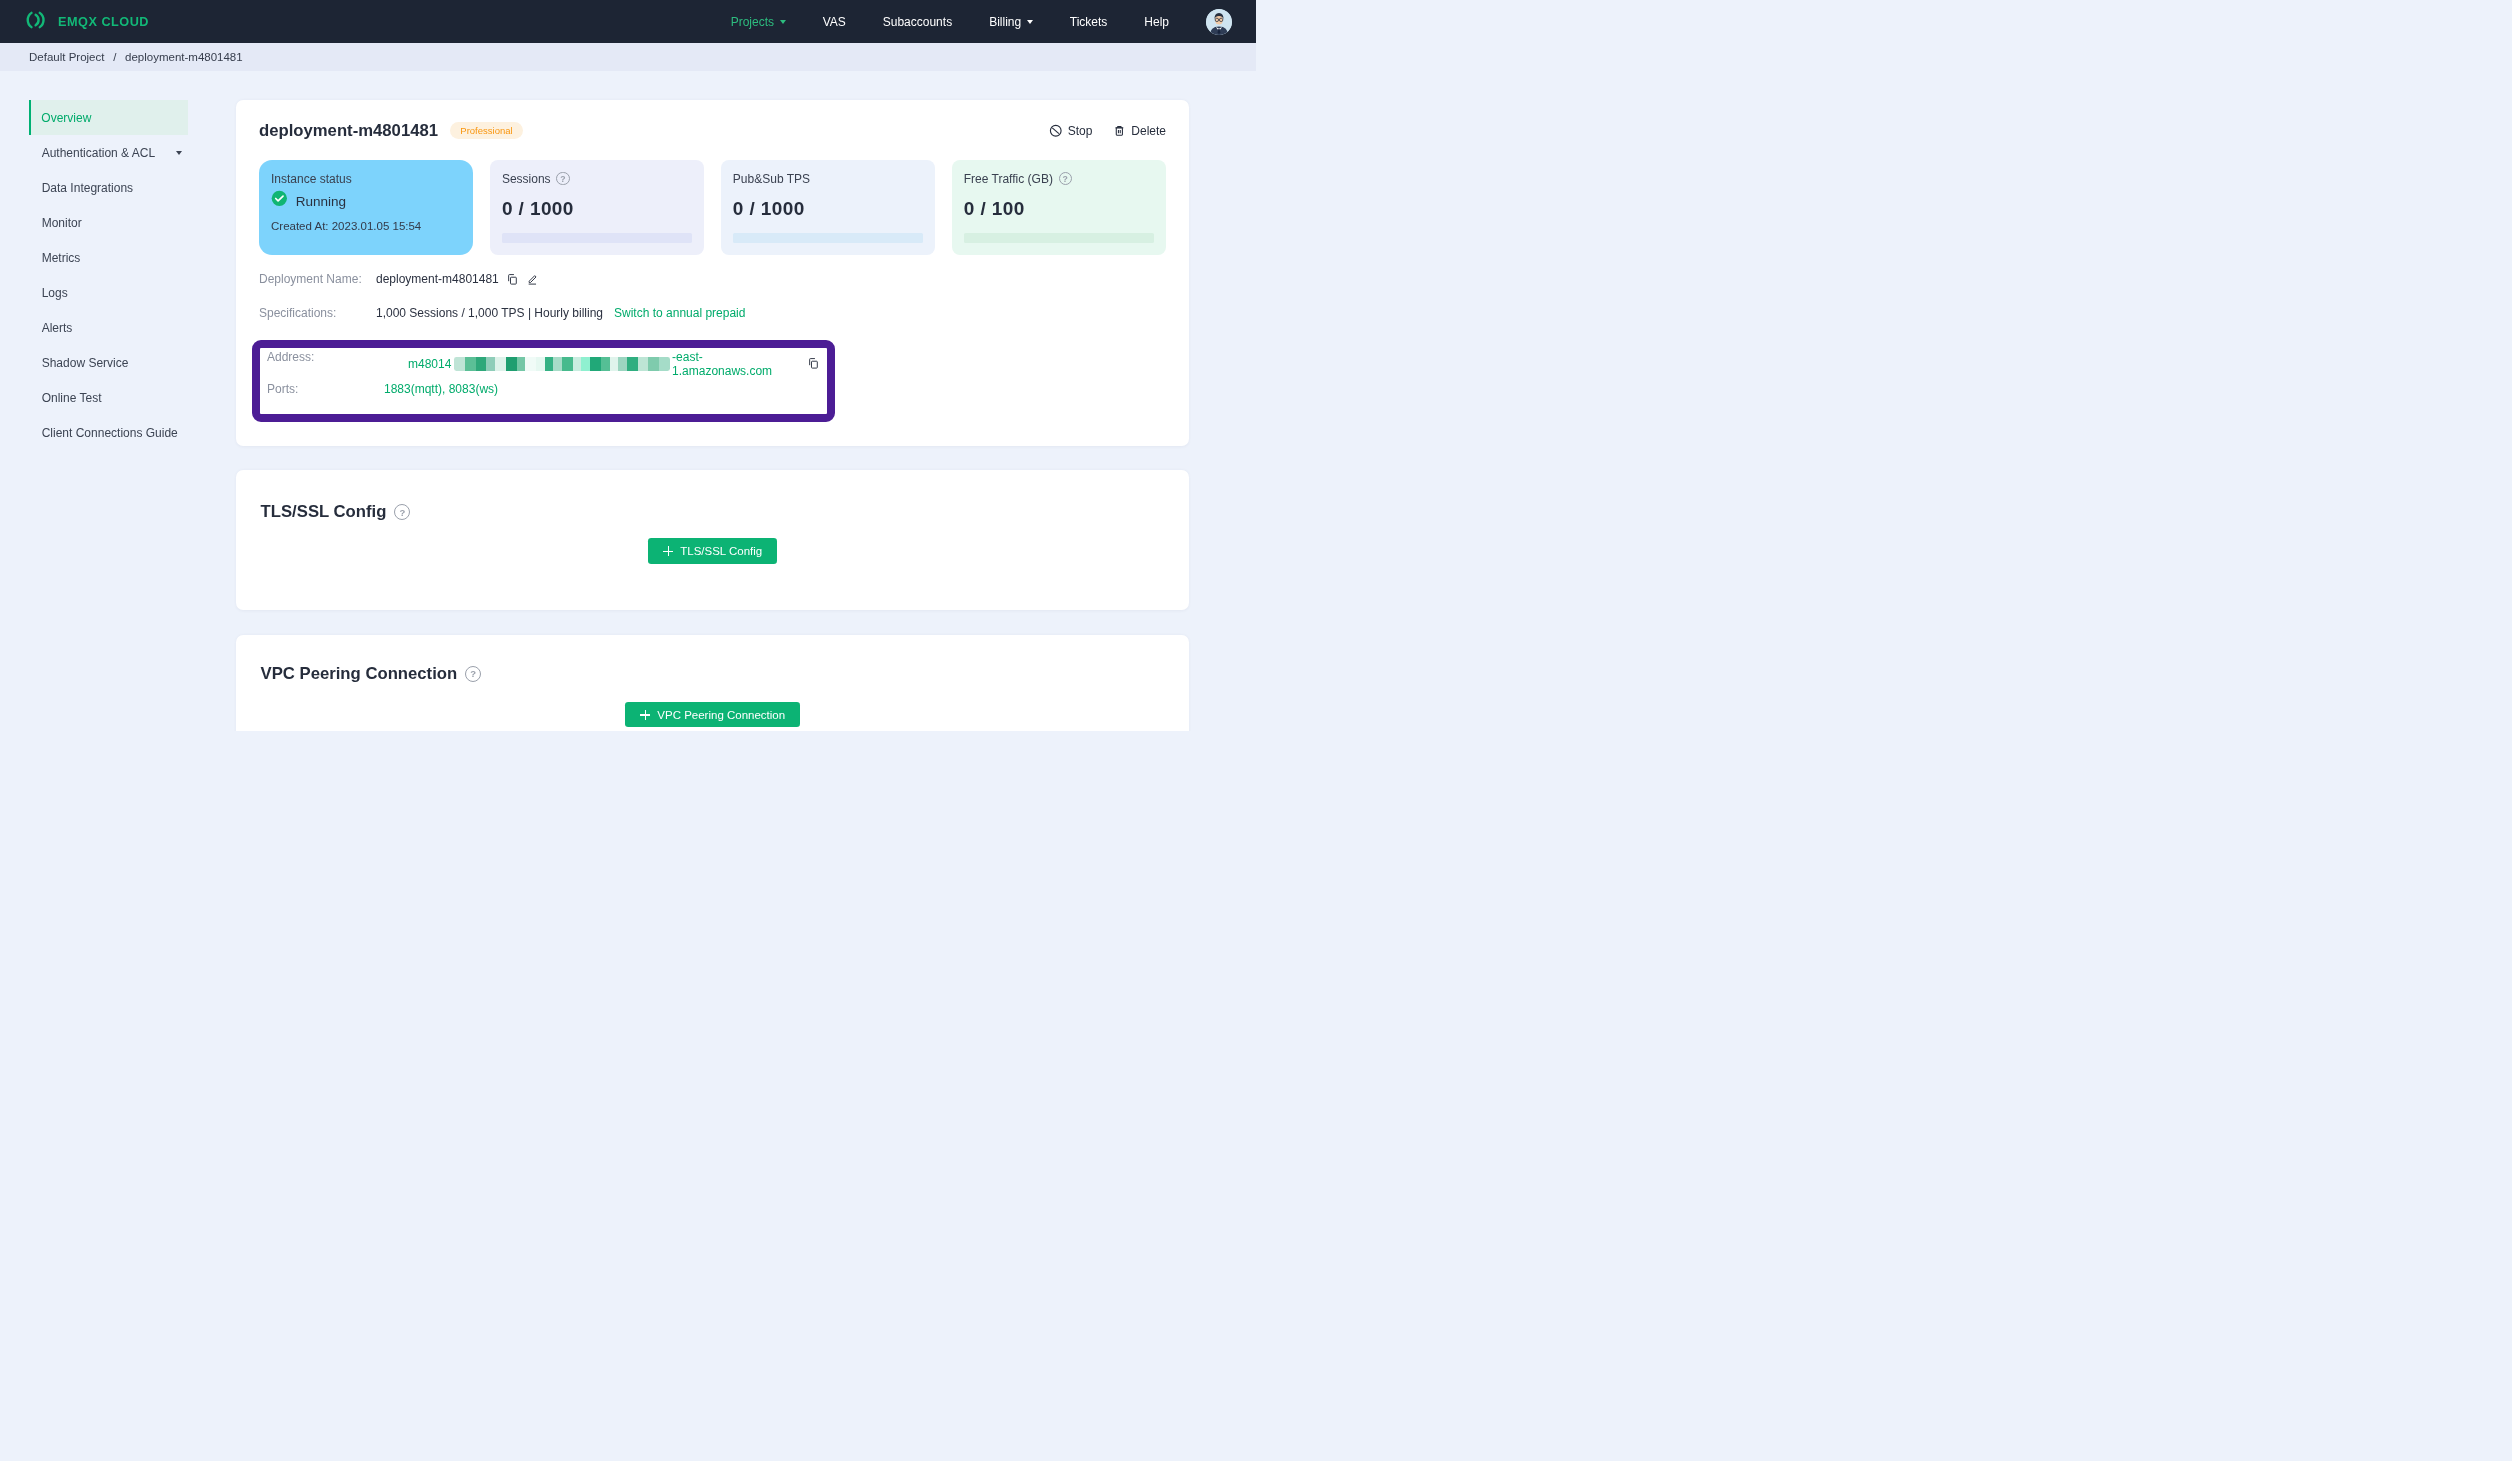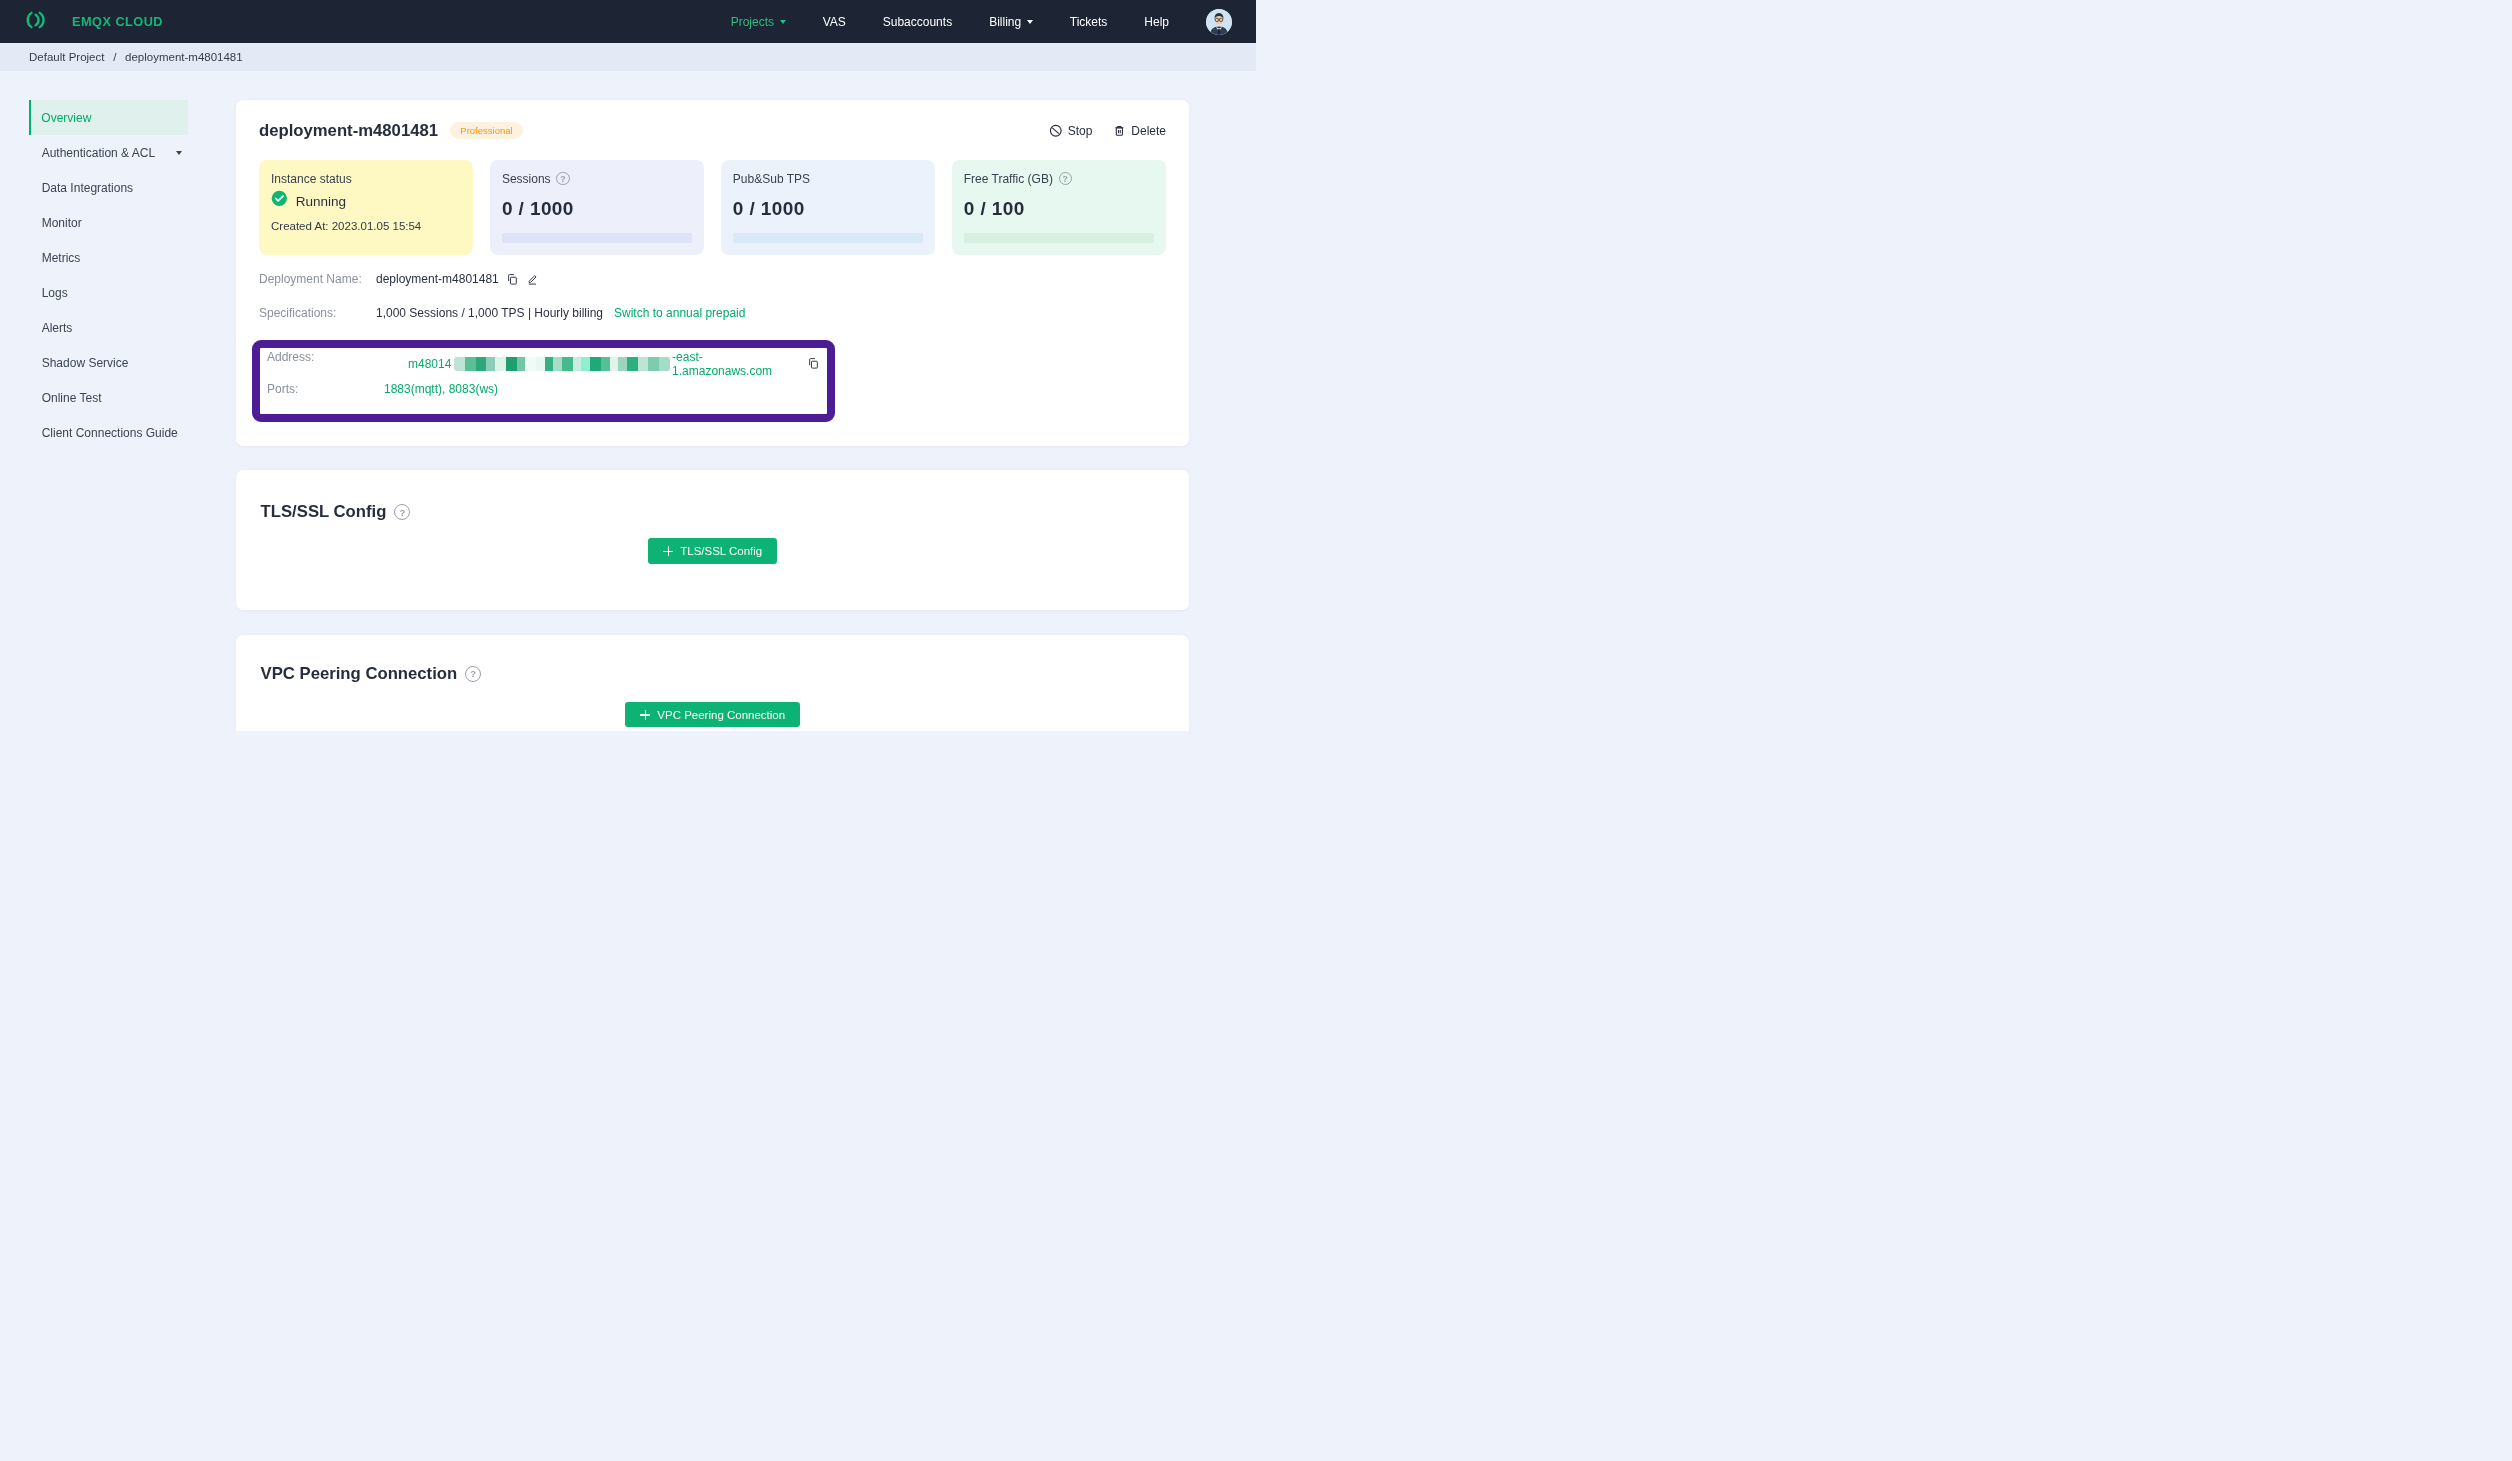--- a/index.html
+++ b/index.html
@@ -8,21 +8,21 @@
     width:1256px; height:731px; overflow:hidden;
     background:#edf2fb;
     font-family:"Liberation Sans", sans-serif;
     color:#2b3140;
   }
   
   .navbar {
     height:43px; background:#1d2534;
     display:flex; align-items:center; padding:0 24px;
   }
-  .brand { display:flex; align-items:center; gap:24px; cursor:pointer; }
+  .brand { display:flex; align-items:center; gap:10px; cursor:pointer; }
   .brand-text { color:#12b877; font-weight:bold; font-size:12.7px; letter-spacing:0.5px; }
   .nav-items { margin-left:auto; display:flex; align-items:center; gap:37px; }
   .nav-item { color:#fff; font-size:12px; cursor:pointer; display:flex; align-items:center; gap:5.6px; white-space:nowrap; }
   .nav-item.accent { color:#2dbd7f; }
   .caret { width:0; height:0; border-left:3.6px solid transparent; border-right:3.6px solid transparent; border-top:4.4px solid currentColor; display:inline-block; }
   .avatar { width:26px; height:26px; border-radius:50%; background:#cfe4f0; overflow:hidden; cursor:pointer; flex:none; }
   
   .breadcrumb {
     height:28px; background:#e4e9f6;
     display:flex; align-items:center; gap:8.7px;
@@ -52,21 +52,21 @@
   .badge {
     margin-left:12px; background:#fdf1df; color:#f9960f;
     font-size:9.5px; padding:3.2px 10.3px; border-radius:8.7px; line-height:10.3px;
   }
   .actions { margin-left:auto; display:flex; align-items:center; gap:20.7px; }
   .action { display:flex; align-items:center; gap:5.6px; font-size:12px; color:#262d3c; cursor:pointer; }
   .action svg { display:block; }
   
   .stats { display:flex; gap:16.7px; margin-top:19px; }
   .stat { width:215px; height:95px; border-radius:8px; padding:12px 12px; position:relative; }
-  .stat-a { background:#fef9c3; }
+  .stat-a { background:#7dd3fc;border-radius:13px; }
   .stat-b { background:#edeffa; }
   .stat-c { background:#ecf2fb; }
   .stat-d { background:#e7f8f0; }
   .stat-label-row { display:flex; align-items:center; gap:5.6px; font-size:12px; color:#3a4150; }
   .stat-value { margin-top:12px; font-size:19px; font-weight:bold; color:#262d3c; letter-spacing:0.4px; }
   .bar { position:absolute; left:12px; right:12px; bottom:12px; height:9.5px; border-radius:1.6px; }
   .stat-b .bar { background:#dfe3f7; }
   .stat-c .bar { background:#d8eaf8; }
   .stat-d .bar { background:#d7f0e2; }
   .running-row { margin-top:4px; display:flex; align-items:flex-end; gap:8px; font-size:13.5px; color:#2a3140; }

